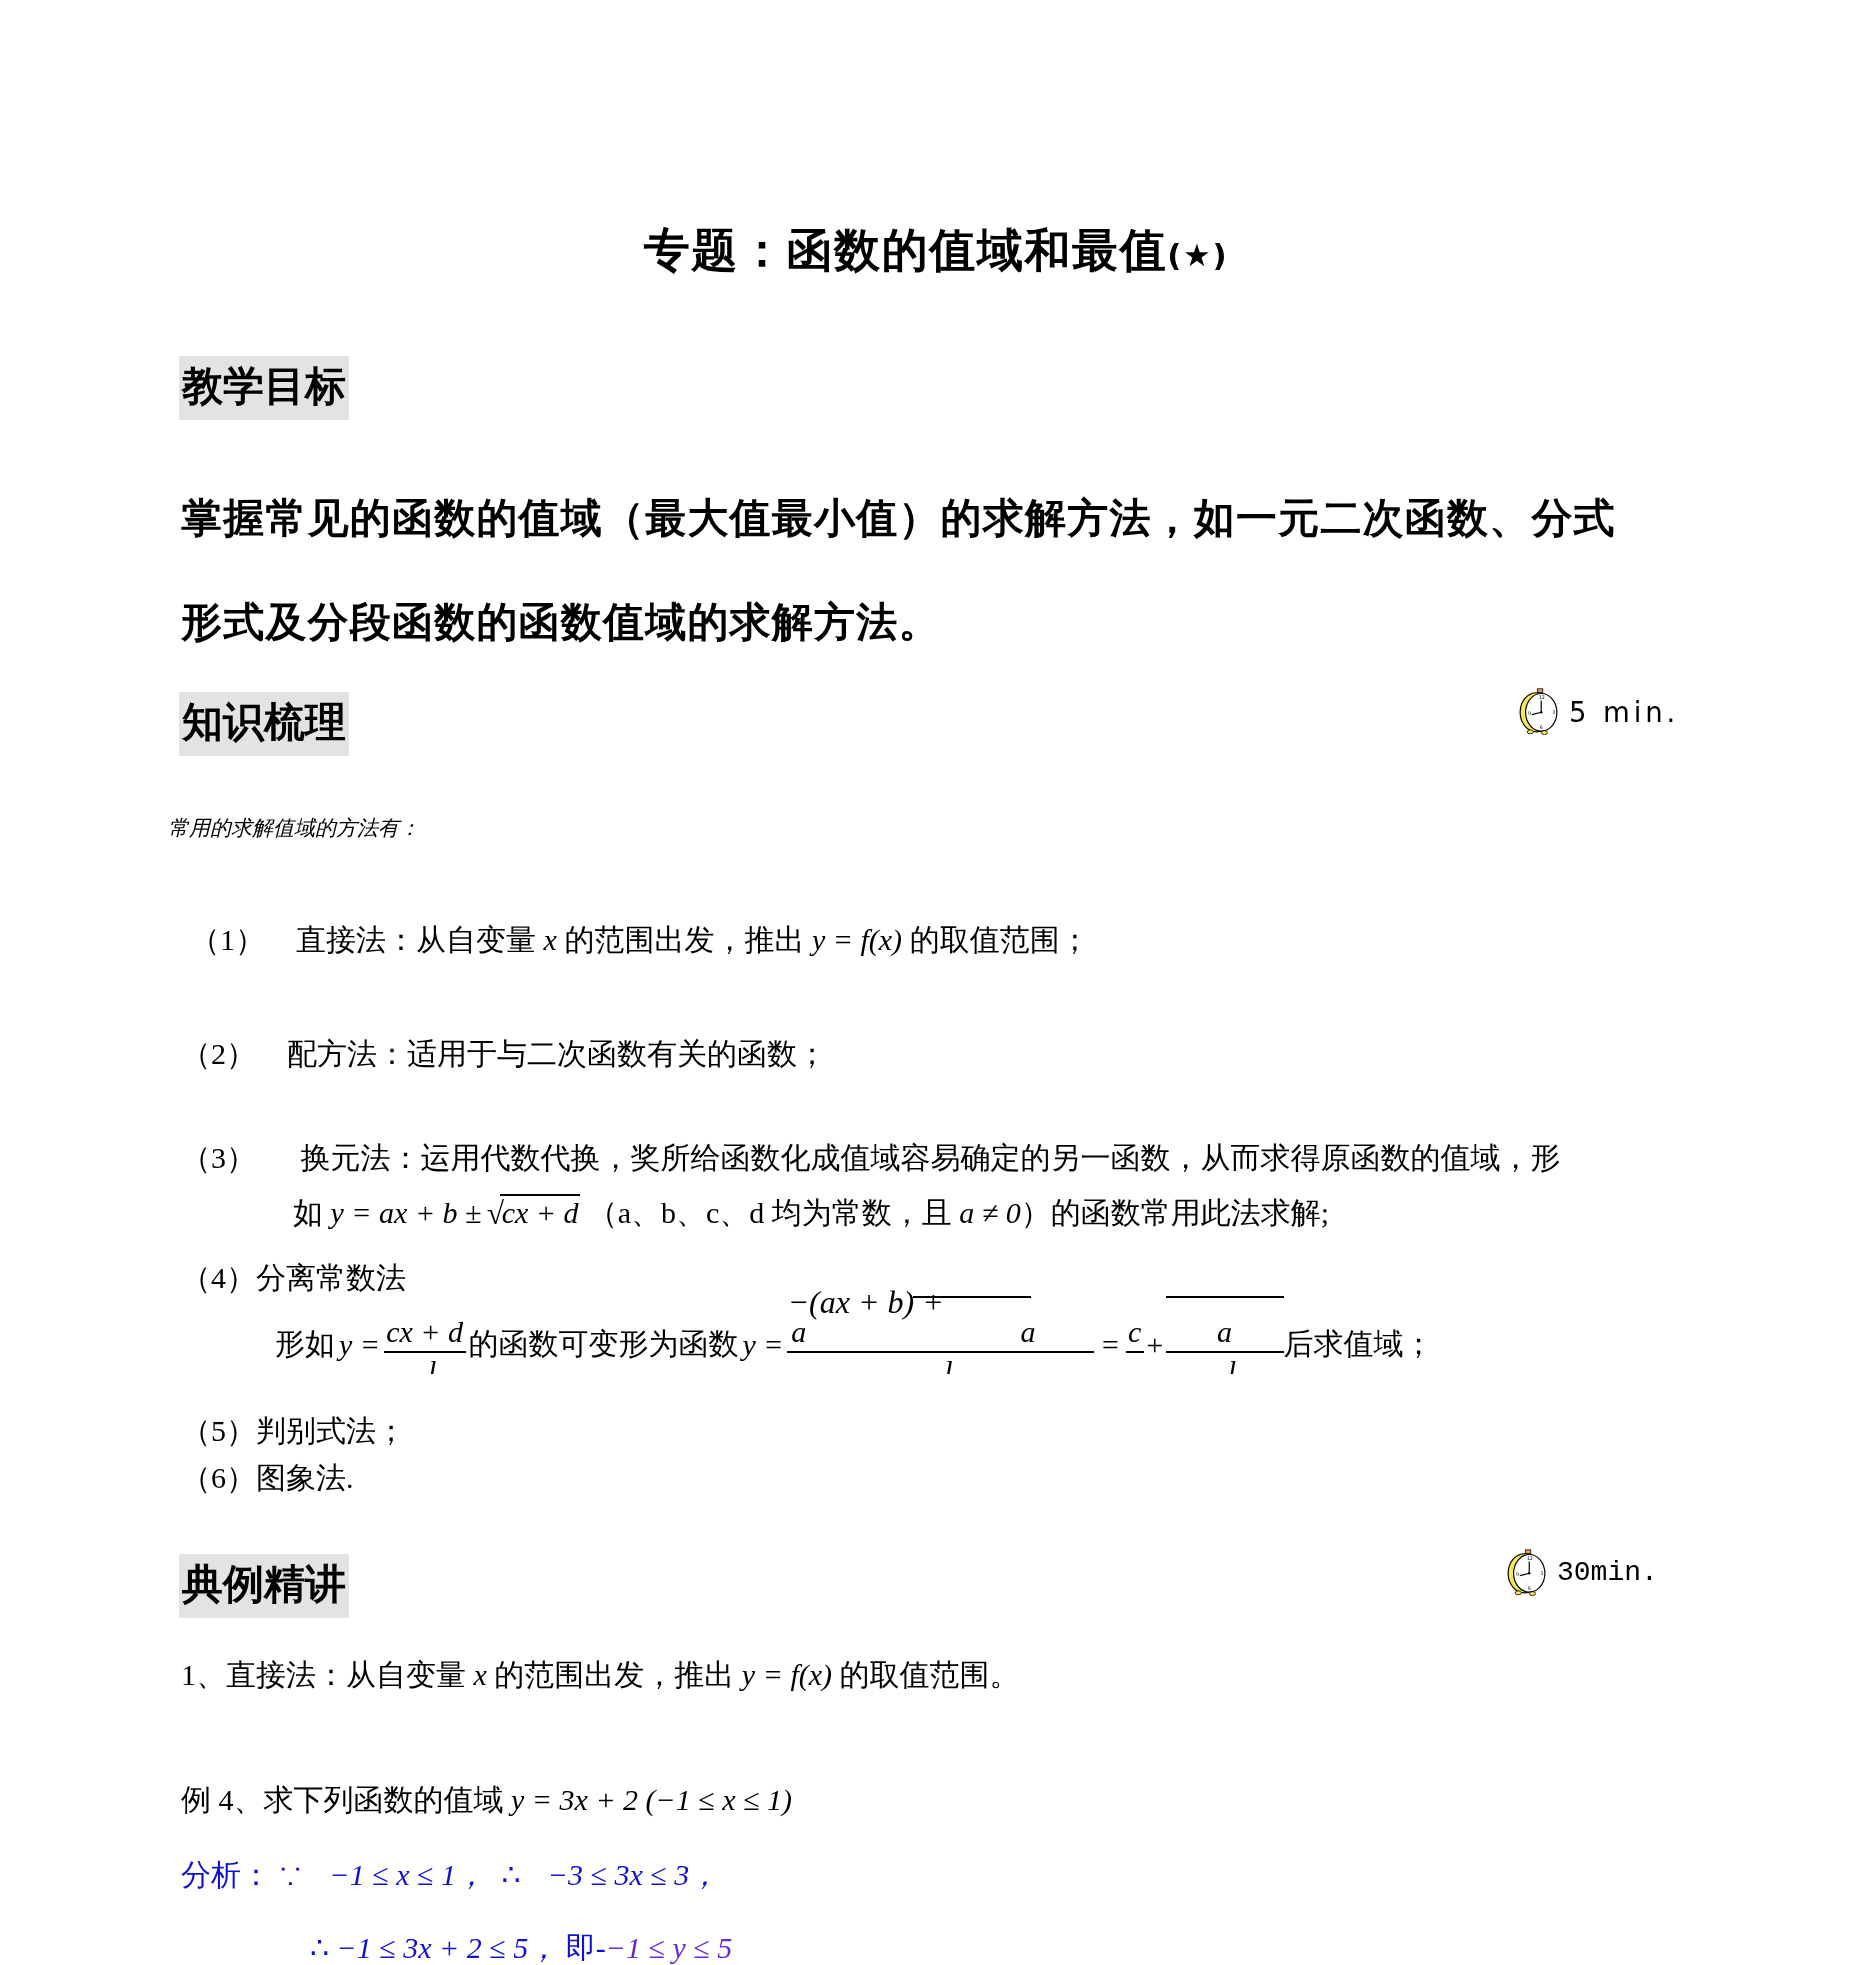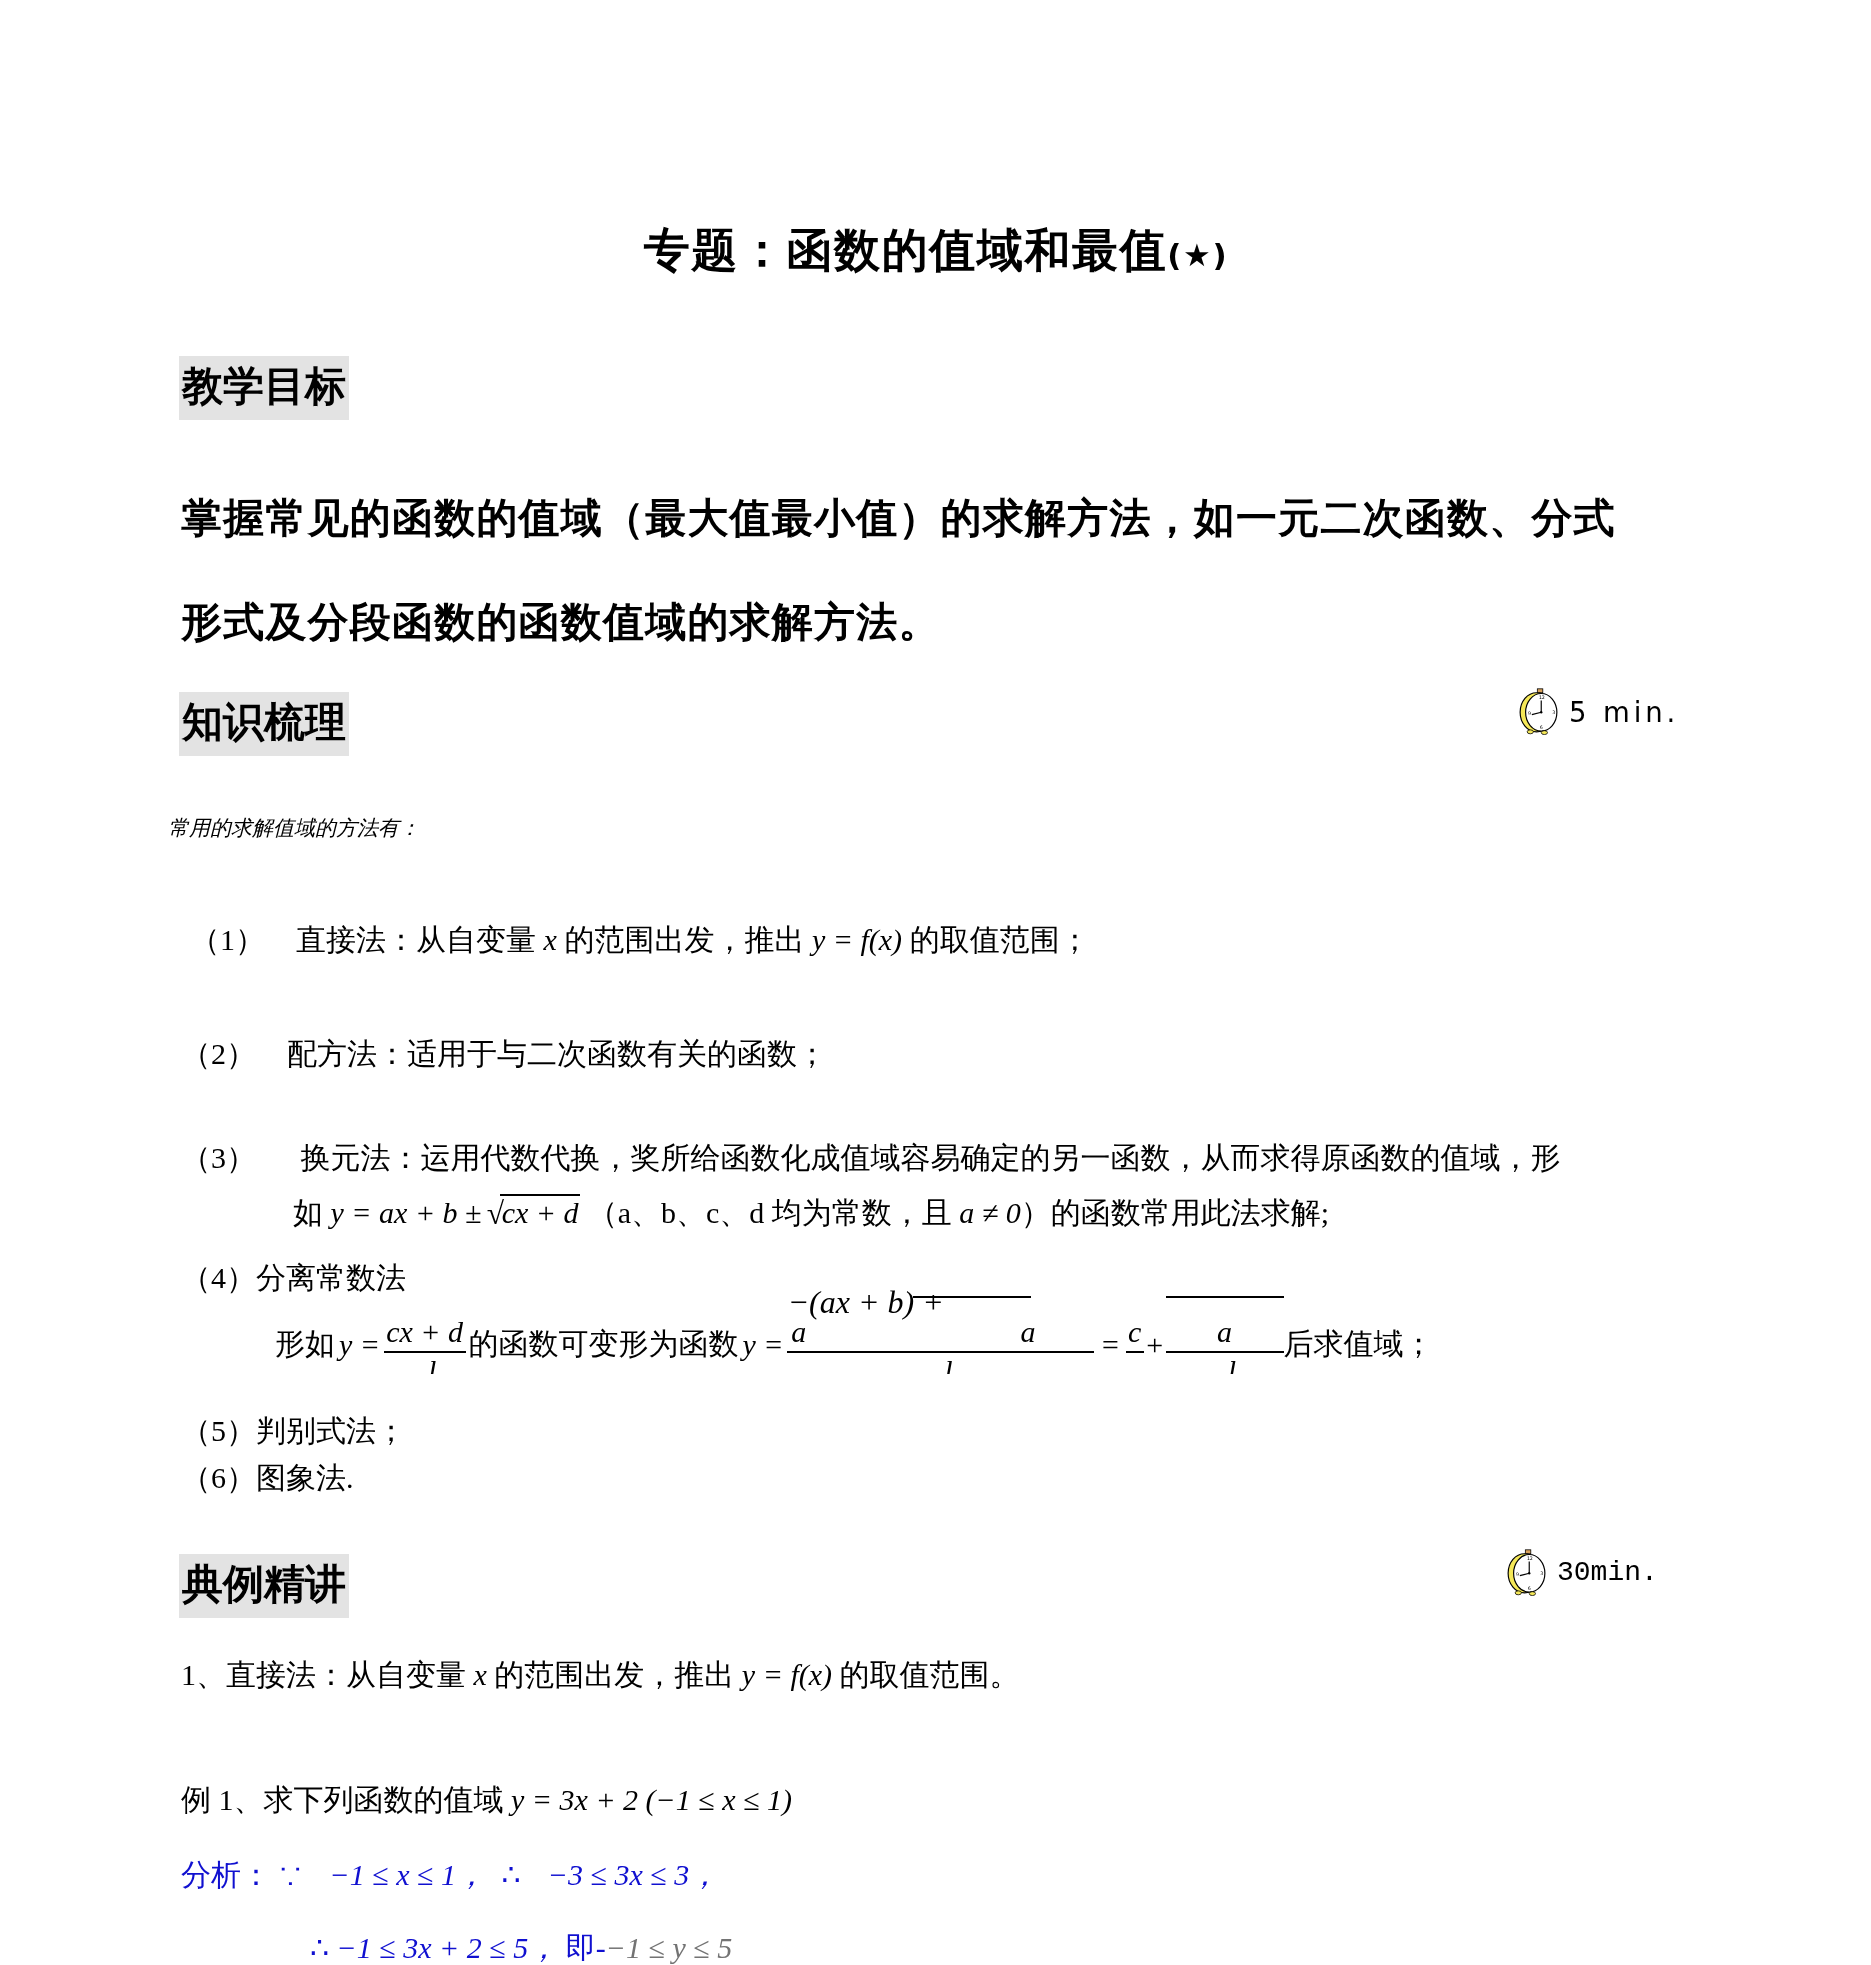--- a/index.html
+++ b/index.html
@@ -4,21 +4,21 @@
 <style>
   html, body { margin: 0; padding: 0; background: #ffffff; }
   body { width: 1872px; height: 2647px; position: relative; overflow: hidden;
          font-family: "DejaVu Serif", "Liberation Serif", serif; color: #000; }
   .abs { position: absolute; white-space: nowrap; }
   .sans { font-family: "DejaVu Sans", "Liberation Sans", sans-serif; }
   .serif { font-family: "Liberation Serif", "DejaVu Serif", serif; }
   .math { font-family: "Liberation Serif", "DejaVu Serif", serif; font-style: italic; }
   .up { font-style: normal; }
   .blue { color: #1010d0; }
-  .black { color: #737373; }
+  .black { color: #6d28d9; }
 
   .title { left: 0; width: 1872px; top: 220px; text-align: center;
            font-size: 46px; font-weight: bold; letter-spacing: 1.6px; }
   .title .star { font-size: 31px; font-weight: bold; }
 
   .sec-head { font-size: 41px; font-weight: bold; background: #e3e3e3;
               padding: 3.1px 3.1px 5.5px 3.1px; left: 179px; }
 
   .objective { left: 181px; font-size: 41px; font-weight: bold; letter-spacing: 1.2px; }
 
@@ -162,21 +162,21 @@
 
 <div class="abs body serif" style="left:181px; top:1655px;">
   <span>1、直接法：从自变量</span>
   <span class="math">x</span>
   <span>的范围出发，推出</span>
   <span class="math">y = f(x)</span>
   <span>的取值范围。</span>
 </div>
 
 <div class="abs body serif" style="left:181px; top:1780px;">
-  <span>例 1、求下列函数的值域</span>
+  <span>例 4、求下列函数的值域</span>
   <span class="math">y = 3x + 2 (−1 ≤ x ≤ 1)</span>
 </div>
 <div class="abs body serif blue" style="left:181px; top:1855px;">
   <span>分析：</span>
   <span style="margin-right:19.7px;">∵</span>
   <span class="math">−1 ≤ x ≤ 1，</span>
   <span style="margin:0 19.7px 0 7.9px;">∴</span>
   <span class="math">−3 ≤ 3x ≤ 3，</span>
 </div>
 <div class="abs body serif blue" style="left:310px; top:1928px;">

